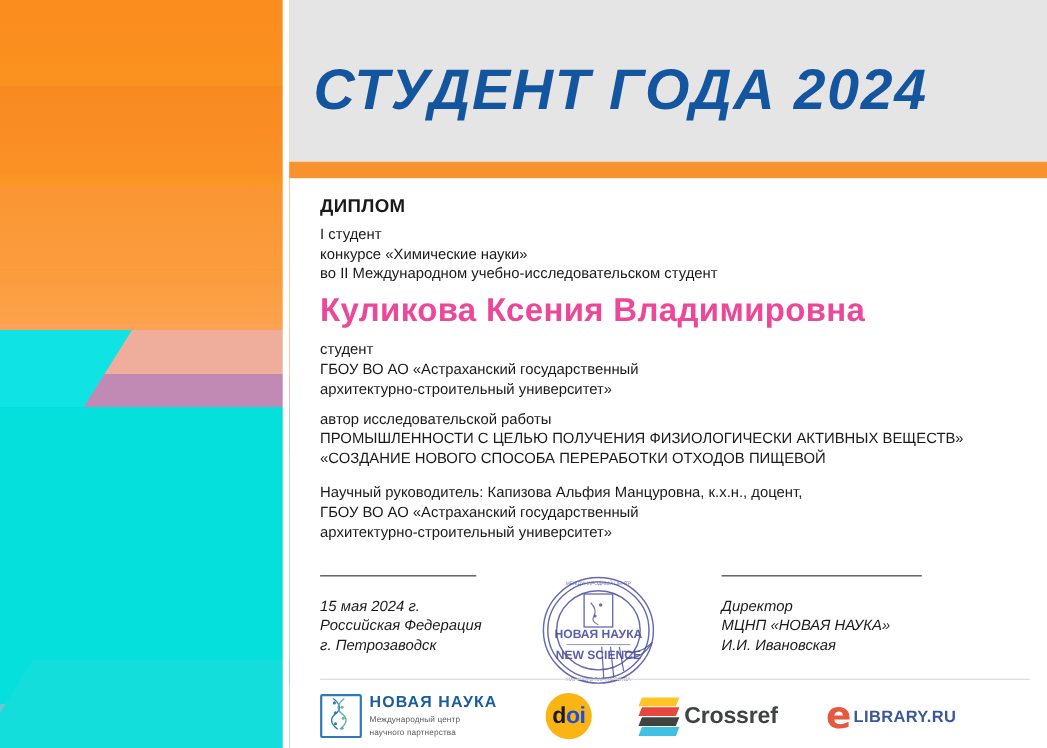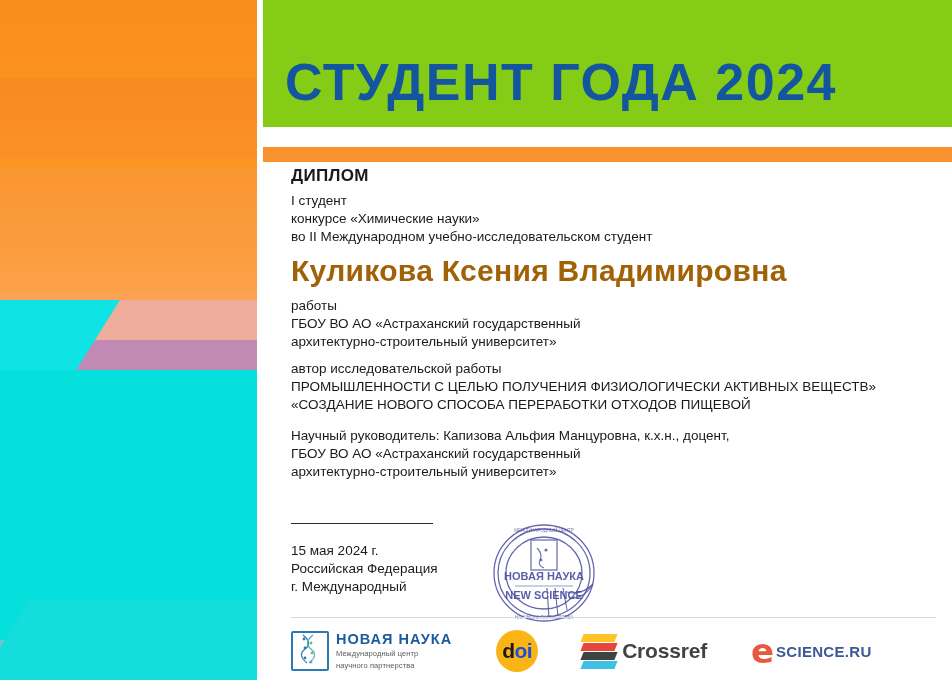--- a/index.html
+++ b/index.html
@@ -66,22 +66,23 @@
     height: 680px;
     background: #ffffff;
   }
 
   
   .header {
     position: absolute;
     left: 263px;
     top: 0;
     width: 689px;
-    height: 127px;
-    background: #84cc16;
+    height: 147px;
+    background: #e5e5e5;
+    font-style: italic;
   }
   .title {
     position: absolute;
     left: 22px;
     top: 52px;
     font-size: 52px;
     font-weight: bold;
     letter-spacing: 1.5px;
     color: #14559F;
     white-space: nowrap;
@@ -92,41 +93,41 @@
     top: 147px;
     width: 689px;
     height: 15px;
     background: #F7922F;
   }
 
   
   .body-area {
     position: absolute;
     left: 291px;
-    top: 166px;
+    top: 178px;
     width: 645px;
   }
   .heading-lg {
     font-size: 17px;
     font-weight: bold;
     color: #1A1A1A;
     letter-spacing: .3px;
     margin: 0 0 6px 0;
   }
   .line {
     font-size: 13.5px;
     color: #1A1A1A;
     line-height: 18px;
     margin: 0;
   }
   .blk { margin-top: 9px; }
   .name {
     font-size: 30px;
     font-weight: bold;
-    color: #a16207;
+    color: #ec4899;
     letter-spacing: .3px;
     margin: 8px 0 9px 0;
     white-space: nowrap;
   }
   .work-title {
     font-size: 13.5px;
     color: #1A1A1A;
     line-height: 18px;
     margin: 0;
   }
@@ -134,21 +135,21 @@
   .supervisor-block .line { line-height: 18px; }
 
   
   .sig-area {
     position: absolute;
     left: 291px;
     top: 523px;
     width: 645px;
     height: 85px;
   }
-  .sig-col { position: absolute; top: 0; }
+  .sig-col { position: absolute; top: 0; font-style: italic; }
   .sig-left  { left: 0px;   width: 240px; }
   .sig-right { left: 365px; width: 240px; }
   .sig-rule {
     width: 142px;
     height: 1px;
     background: #2A2A2A;
     margin-bottom: 18px;
   }
   .sig-rule.wide { width: 182px; }
   .sig-line {
@@ -294,41 +295,47 @@
 
   <div class="body-area">
     <p class="heading-lg">ДИПЛОМ</p>
     <p class="line">I студент</p>
     <p class="line">конкурсе «Химические науки»</p>
     <p class="line">во II Международном учебно-исследовательском студент</p>
 
 
     <p class="name">Куликова Ксения Владимировна</p>
 
-    <p class="line">работы</p>
+    <p class="line">студент</p>
     <p class="line">ГБОУ ВО АО «Астраханский государственный</p>
     <p class="line">архитектурно-строительный университет»</p>
 
     <p class="line blk">автор исследовательской работы</p>
     <p class="work-title">ПРОМЫШЛЕННОСТИ С ЦЕЛЬЮ ПОЛУЧЕНИЯ ФИЗИОЛОГИЧЕСКИ АКТИВНЫХ ВЕЩЕСТВ»</p>
     <p class="work-title">«СОЗДАНИЕ НОВОГО СПОСОБА ПЕРЕРАБОТКИ ОТХОДОВ ПИЩЕВОЙ</p>
 
     <div class="supervisor-block">
       <p class="line">Научный руководитель: Капизова Альфия Манцуровна, к.х.н., доцент,</p>
       <p class="line">ГБОУ ВО АО «Астраханский государственный</p>
       <p class="line">архитектурно-строительный университет»</p>
     </div>
   </div>
 
   <div class="sig-area">
     <div class="sig-col sig-left">
       <div class="sig-rule"></div>
       <div class="sig-line">15 мая 2024 г.</div>
       <div class="sig-line">Российская Федерация</div>
-      <div class="sig-line">г. Международный</div>
+      <div class="sig-line">г. Петрозаводск</div>
+    </div>
+    <div class="sig-col sig-right">
+      <div class="sig-rule wide"></div>
+      <div class="sig-line">Директор</div>
+      <div class="sig-line">МЦНП «НОВАЯ НАУКА»</div>
+      <div class="sig-line">И.И. Ивановская</div>
     </div>
   </div>
 
   <div class="stamp">
     <svg viewBox="0 0 118 112" xmlns="http://www.w3.org/2000/svg">
       <g fill="none" stroke="#4B4E9E" stroke-width="1.3" opacity="0.85">
         <ellipse cx="55" cy="55" rx="50" ry="48"></ellipse>
         <ellipse cx="55" cy="55" rx="46" ry="44"></ellipse>
         <ellipse cx="55" cy="55" rx="38" ry="36"></ellipse>
       </g>
@@ -379,18 +386,18 @@
         <span class="cr-y"></span>
         <span class="cr-r"></span>
         <span class="cr-d"></span>
         <span class="cr-c"></span>
       </div>
       <div class="cr-word">Crossref</div>
     </div>
 
     <div class="elib-logo">
       <div class="elib-e">e</div>
-      <div class="elib-word">SCIENCE.RU</div>
+      <div class="elib-word">LIBRARY.RU</div>
     </div>
 
   </div>
 
 </div>
 
 </body></html>

